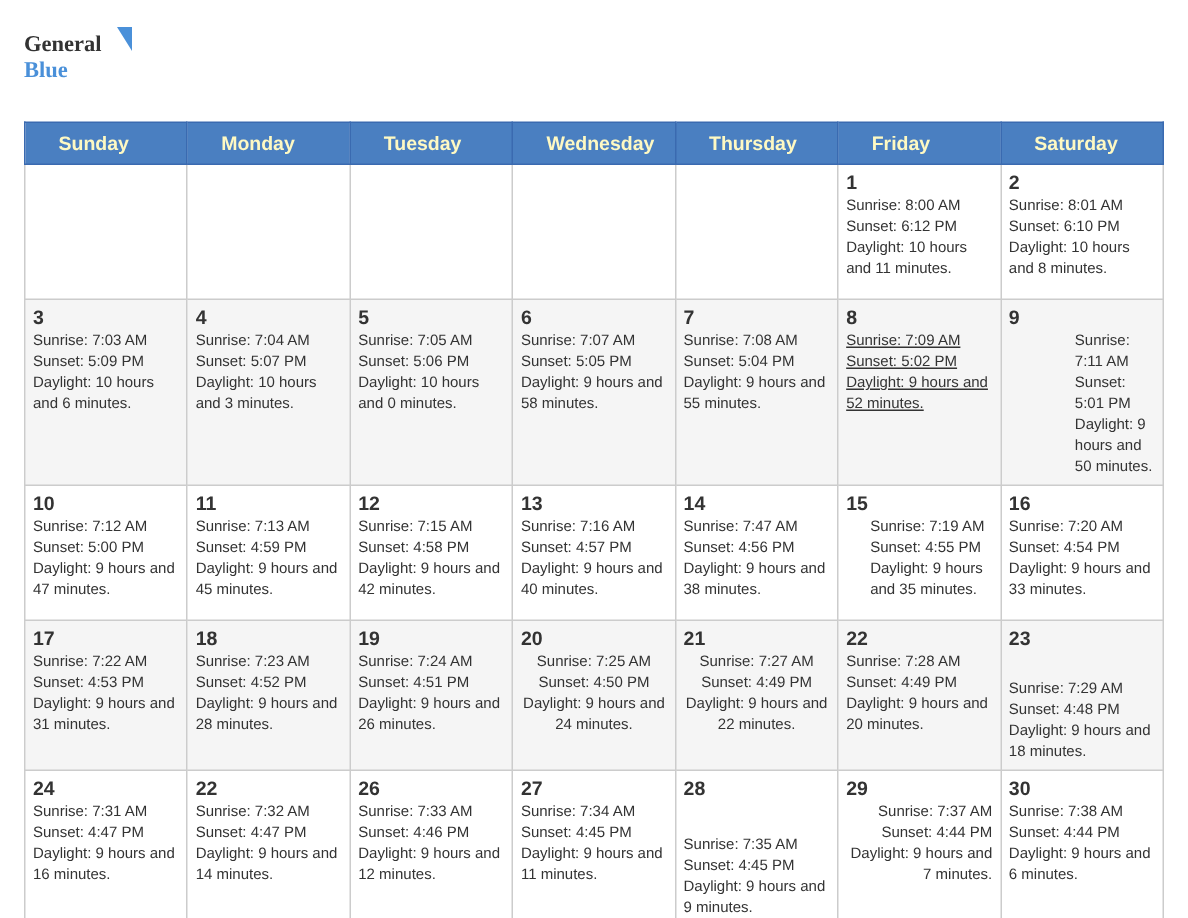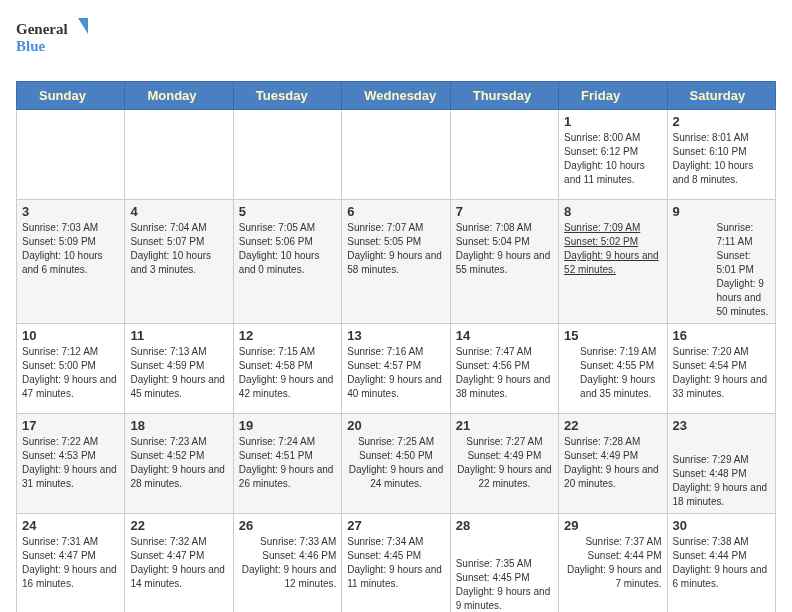--- a/index.html
+++ b/index.html
@@ -267,21 +267,21 @@
 Daylight: 9 hours and 16 minutes.</div>
         </td>
         <td>
           <span class="day-number">22</span>
           <div class="cell-info" style="white-space: pre-line;">Sunrise: 7:32 AM
 Sunset: 4:47 PM
 Daylight: 9 hours and 14 minutes.</div>
         </td>
         <td>
           <span class="day-number">26</span>
-          <div class="cell-info" style="white-space: pre-line; text-align: right;">Sunrise: 7:33 AM
+          <div class="cell-info" style="white-space: pre-line;">Sunrise: 7:33 AM
 Sunset: 4:46 PM
 Daylight: 9 hours and 12 minutes.</div>
         </td>
         <td>
           <span class="day-number">27</span>
           <div class="cell-info" style="white-space: pre-line;">Sunrise: 7:34 AM
 Sunset: 4:45 PM
 Daylight: 9 hours and 11 minutes.</div>
         </td>
         <td>

